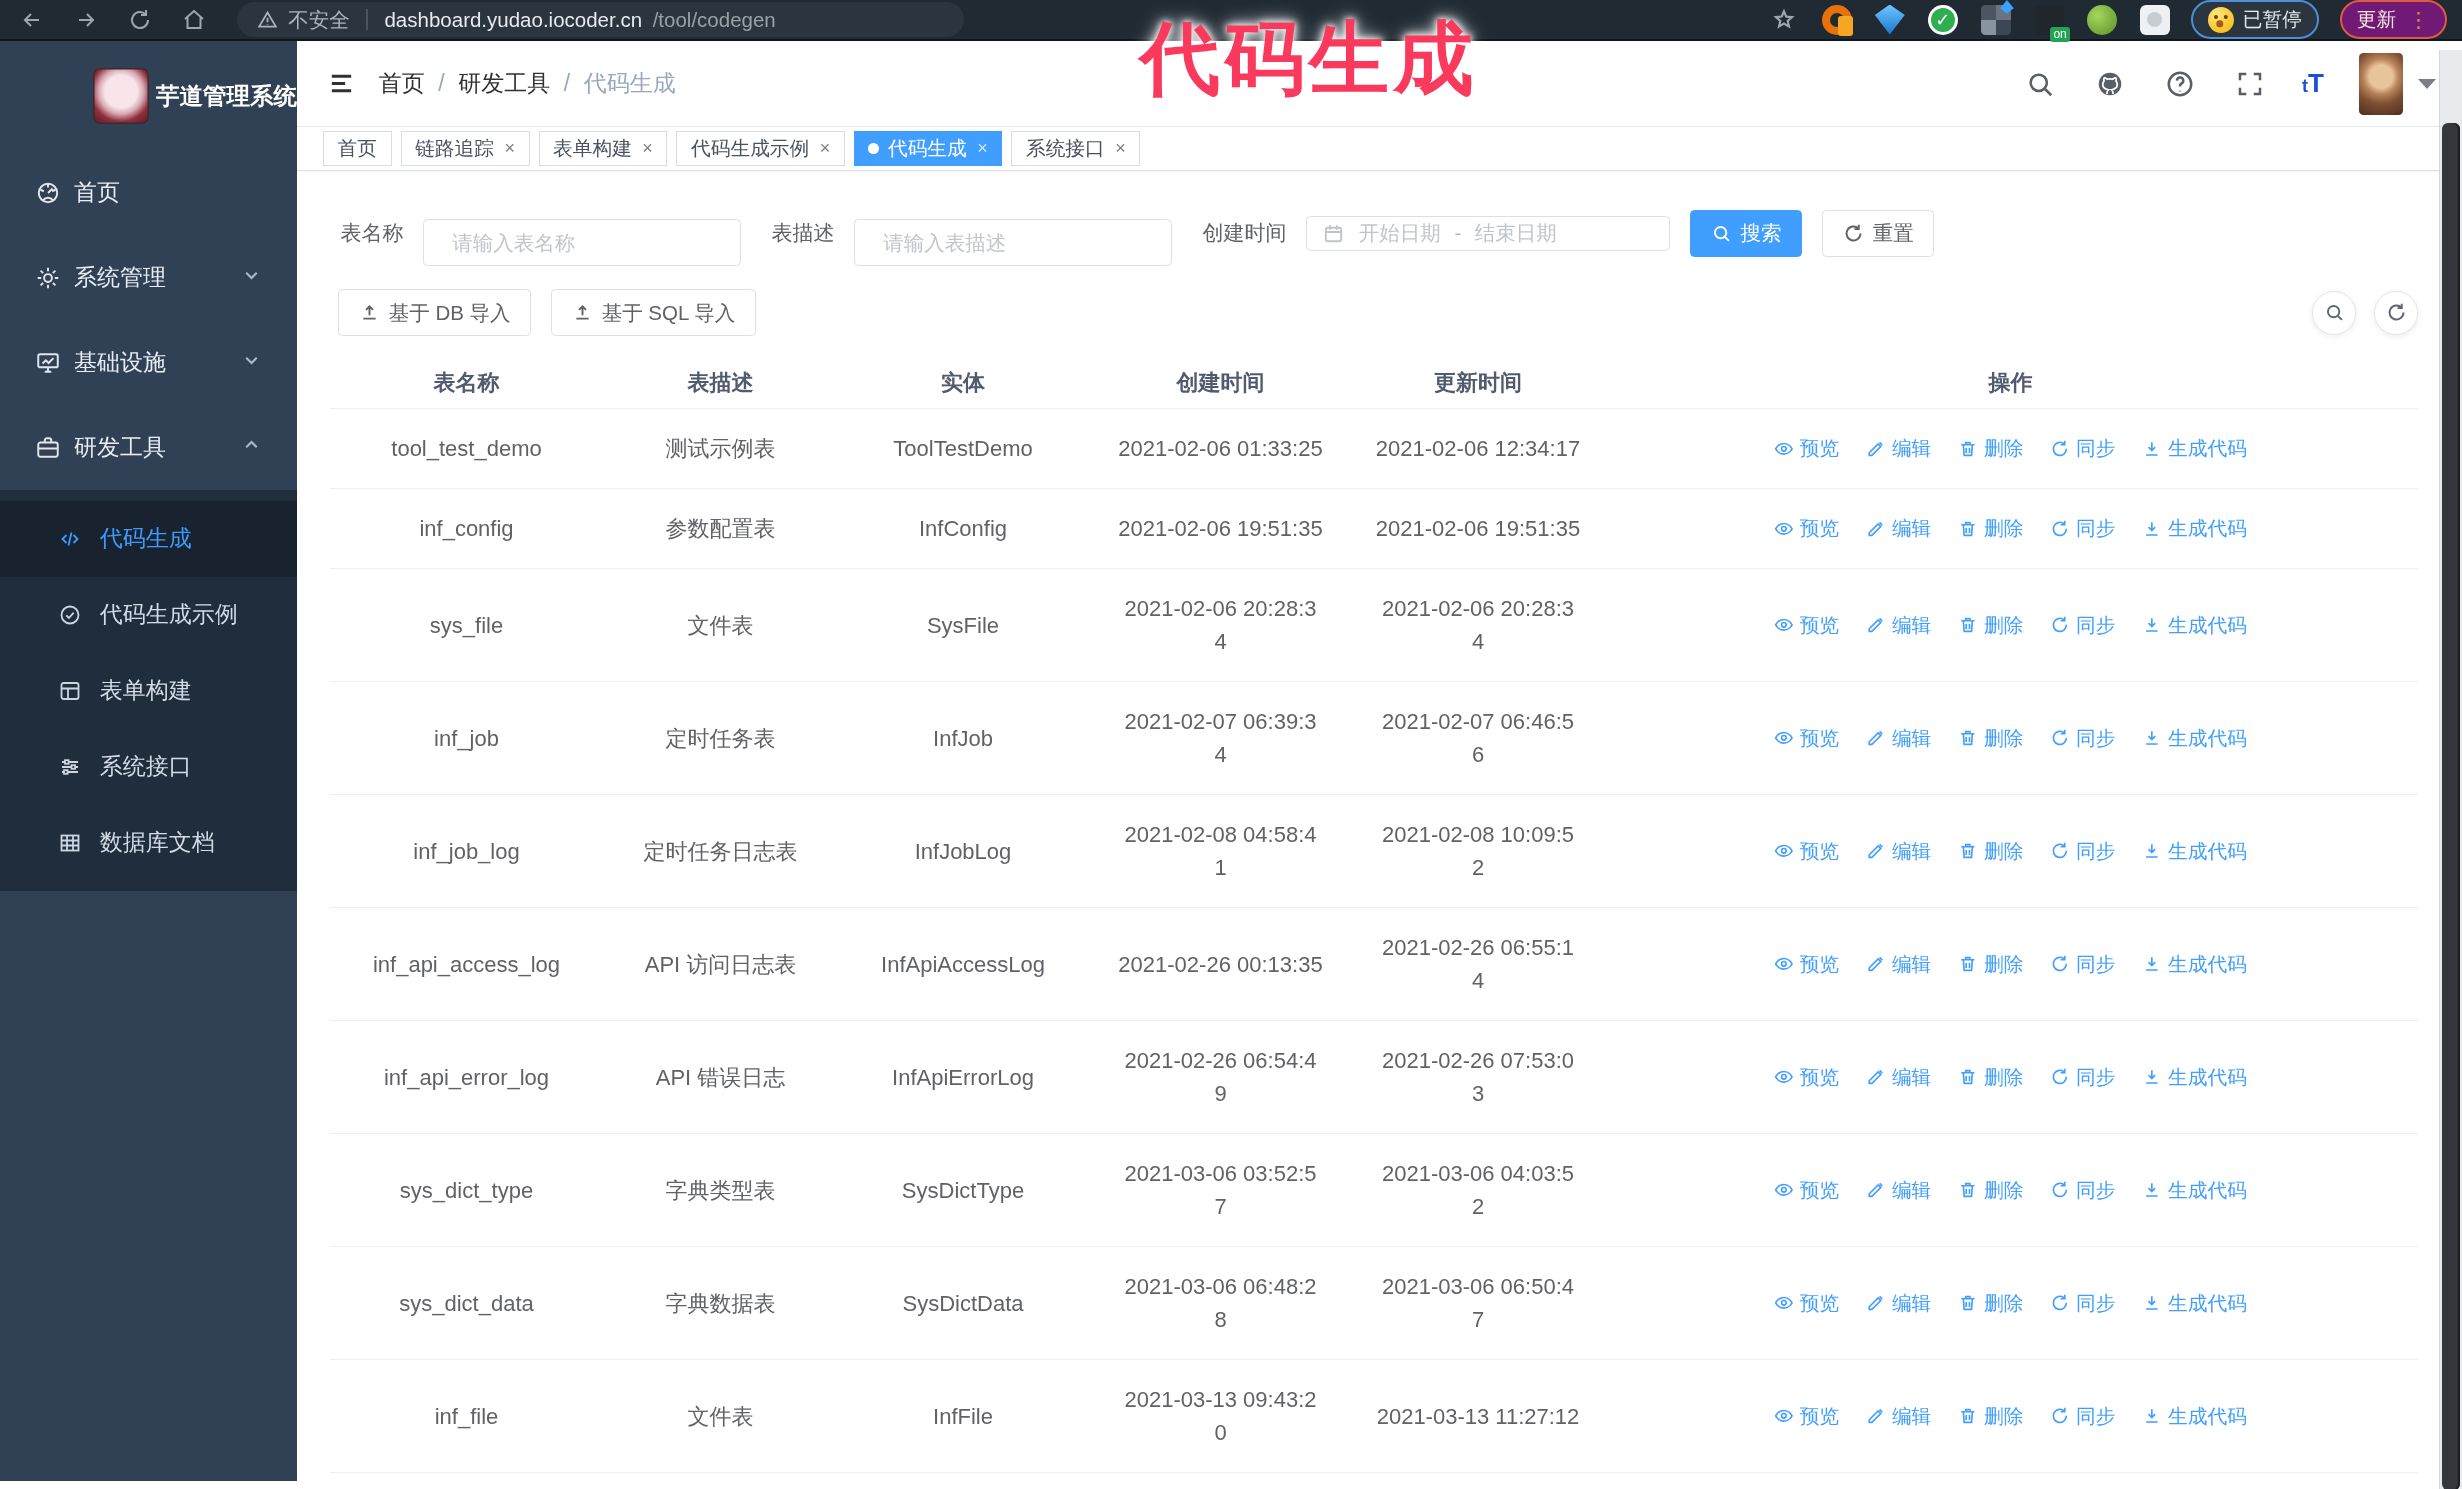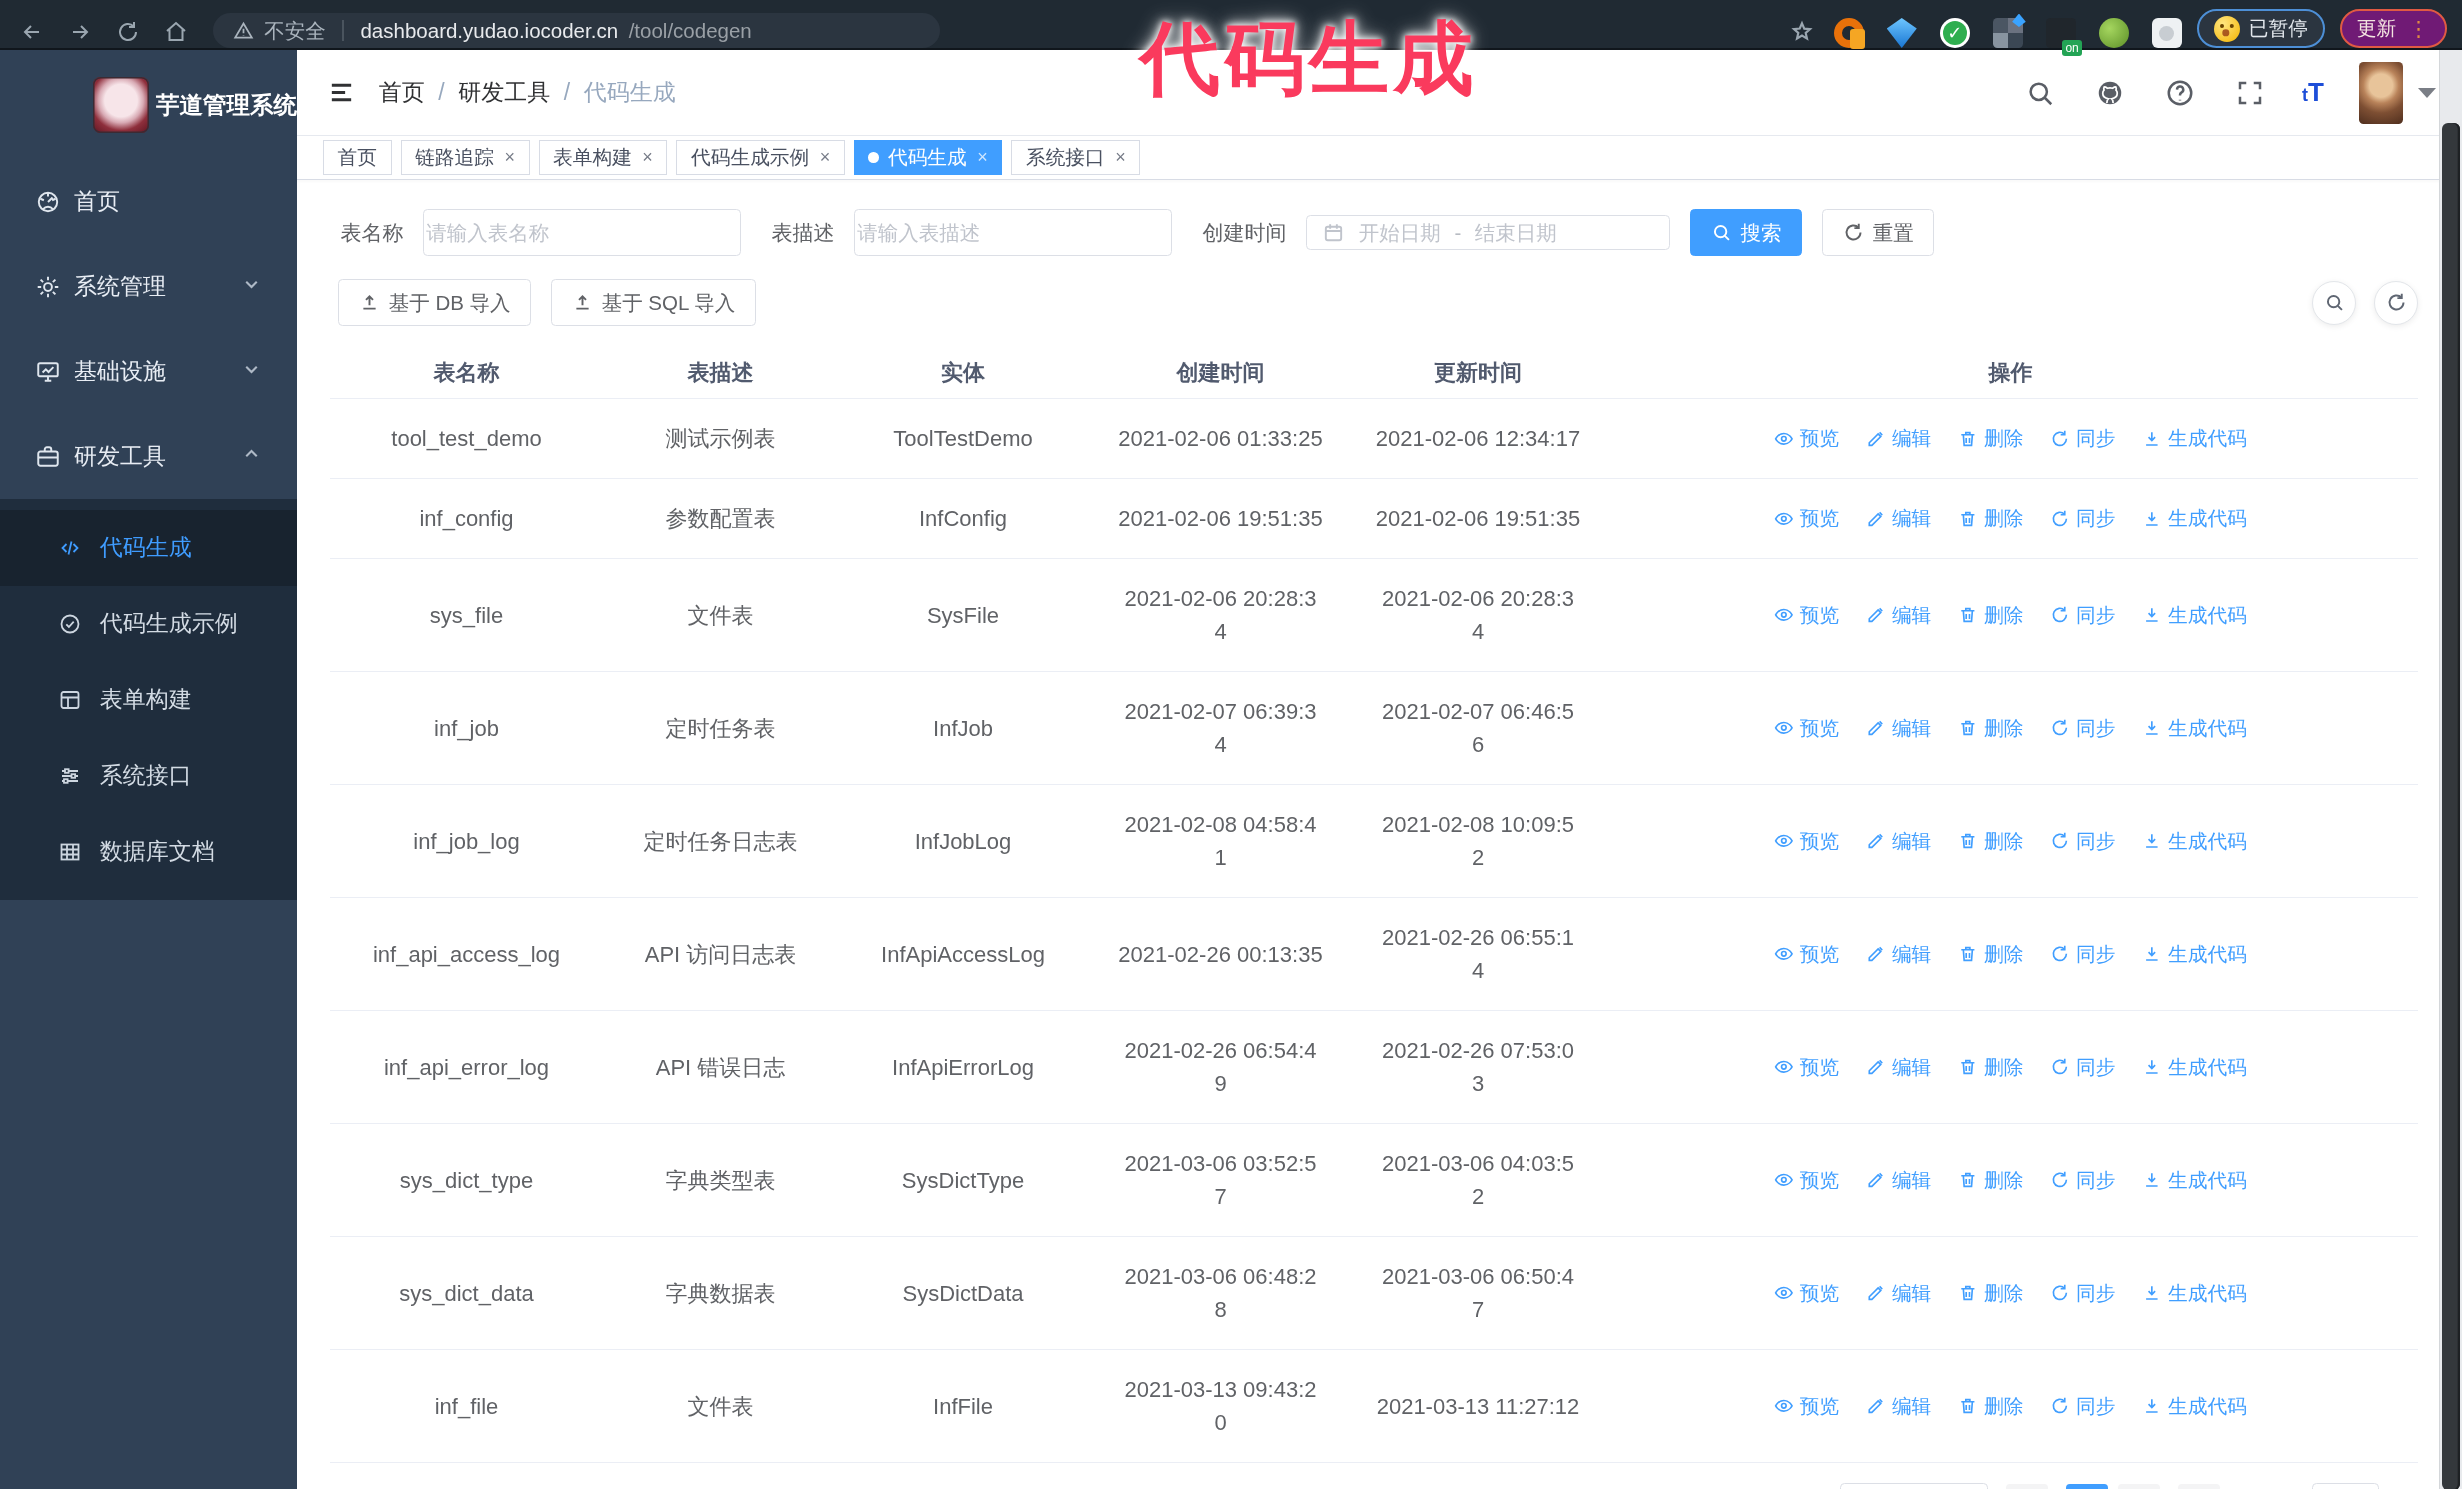--- a/index.html
+++ b/index.html
@@ -1,20 +1,20 @@
 <!DOCTYPE html>
 <html style="font-size:12px"><head>
 <meta charset="utf-8">
 <style>
   * { margin:0; padding:0; box-sizing:border-box; }
   html,body { width:2462px; height:1490px; overflow:hidden; font-family:"Liberation Sans","DejaVu Sans",sans-serif; }
   .screen { position:relative; width:2462px; height:1490px; background:#fff; overflow:hidden; }
 
   
-  .browser-bar { height:50px; background:#202a33; display:flex; align-items:flex-end; padding:0 15px; gap:15px; border-bottom:2.3px solid #10161c; }
+  .browser-bar { height:41px; background:#202a33; display:flex; align-items:center; padding:0 15px; gap:21px; border-bottom:2.3px solid #10161c; }
   .nav-ic { color:#9aa6b0; font-size:27px; width:33px; height:33px; display:flex; align-items:center; justify-content:center; flex:0 0 auto; }
   .nav-ic svg { width:24px; height:24px; stroke:#9aa6b0; stroke-width:2; fill:none; }
   .addr { flex:0 0 727px; height:35px; margin-left:6px; background:#2b3540; border-radius:18px; display:flex; align-items:center; padding:0 19.7px; gap:10.6px; color:#aab4bd; font-size:20.5px; }
   .addr svg { width:21px; height:21px; stroke:#aab4bd; stroke-width:2; fill:none; }
   .addr .sep { width:1.5px; height:21px; background:#4a545e; margin:0 6px; }
   .addr .host { color:#e8eaed; }
   .addr .path { color:#9aa0a6; }
   .addr-spacer { flex:1; }
   .ext-zone { display:flex; align-items:center; gap:23px; }
   .ext { width:30px; height:30px; display:inline-block; position:relative; border-radius:6px; }
@@ -86,21 +86,21 @@
   .tabsbar { height:44px; display:flex; align-items:center; gap:9px; padding:0 0 0 26px; border-bottom:0.8px solid #d8dce5; box-shadow:0 1.5px 3px rgba(0,0,0,.03); }
   .tab { height:35px; display:flex; align-items:center; gap:9px; padding:0 13.6px; border:0.8px solid #d8dce5; background:#fff; color:#495060; font-size:19.7px; cursor:pointer; }
   .tab .tab-dot { width:10.6px; height:10.6px; border-radius:50%; background:#fff; }
   .tab.active { background:#409eff; border-color:#409eff; color:#fff; }
   .tab .tab-close { font-size:18px; color:inherit; opacity:.75; margin-left:1.5px; }
 
   
   .content { flex:1; display:flex; flex-direction:column; padding:29px 44px 0 33px; min-height:0; }
   .filters { display:flex; align-items:center; gap:19.7px; flex-wrap:nowrap; }
   .f-label { font-size:21px; color:#606266; margin-left:10.6px; white-space:nowrap; }
-  .f-input { height:47px; border:0.8px solid #dcdfe6; border-radius:4.5px; padding:0 2px; font-size:20.5px; color:#333; width:318px; outline:none; background:#fff; font-family:inherit; }
+  .f-input { height:47px; border:0.8px solid #dcdfe6; border-radius:4.5px; padding:0 28px; font-size:20.5px; color:#333; width:318px; outline:none; background:#fff; font-family:inherit;margin-top:19px; }
   .f-input::placeholder { color:#c0c4cc; }
   .date-range { width:364px; height:35px; border:0.8px solid #dcdfe6; border-radius:4.5px; display:flex; align-items:center; padding:0 15px; gap:13.6px; color:#c0c4cc; font-size:20.5px; }
   .date-range svg { width:23px; height:23px; stroke:#c0c4cc; stroke-width:2; fill:none; flex:0 0 auto; }
   .date-range .drs { color:#b7bbc2; }
   .btn { height:47px; border-radius:4.5px; display:inline-flex; align-items:center; justify-content:center; gap:9px; font-size:20.5px; cursor:pointer; border:0.8px solid #dcdfe6; background:#fff; color:#606266; padding:0 19.7px; font-family:inherit; }
   .btn svg { width:21px; height:21px; stroke:currentColor; stroke-width:2.2; fill:none; }
   .btn-primary { background:#409eff; border-color:#409eff; color:#fff; }
   .toolbar { margin-top:23px; display:flex; align-items:center; gap:19.7px;padding-left:8px; }
   .toolbar-right { margin-left:auto; display:flex; gap:18px; }
   .circ-btn { width:44px; height:44px; border-radius:50%; border:0.8px solid #e3e6ea; background:#fff; box-shadow:0 1.5px 6px rgba(0,0,0,.08); display:flex; align-items:center; justify-content:center; cursor:pointer; }

